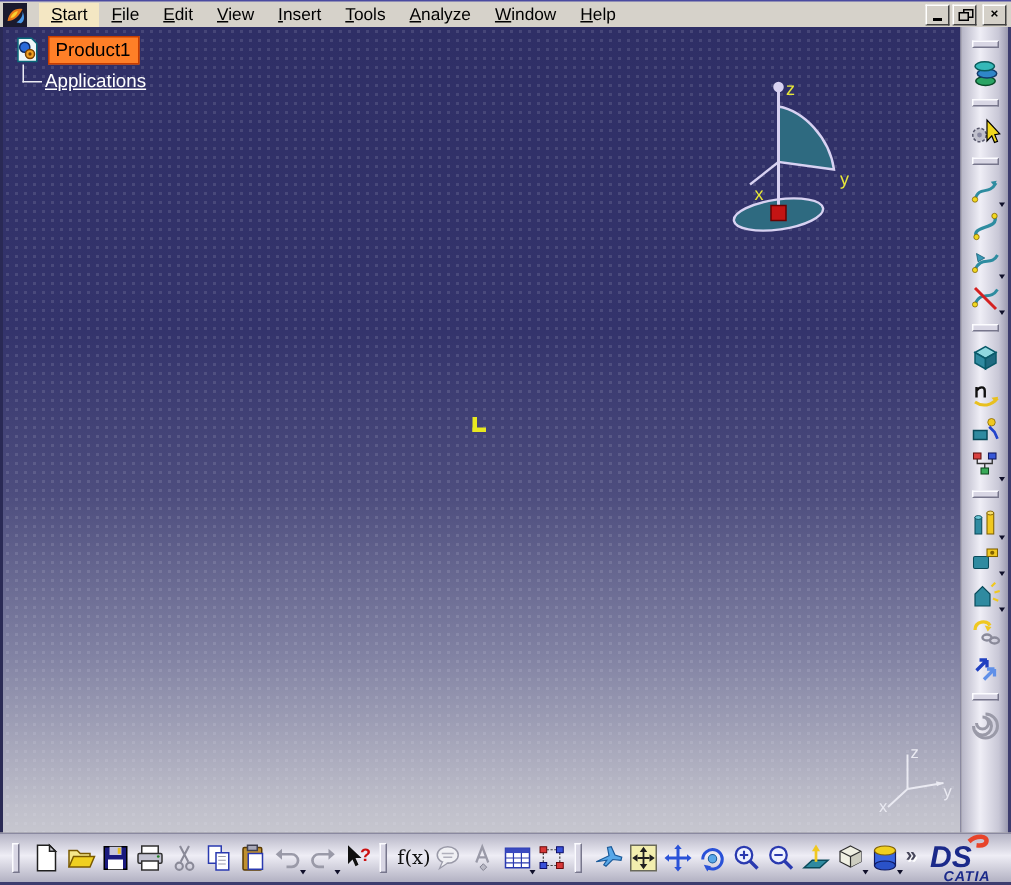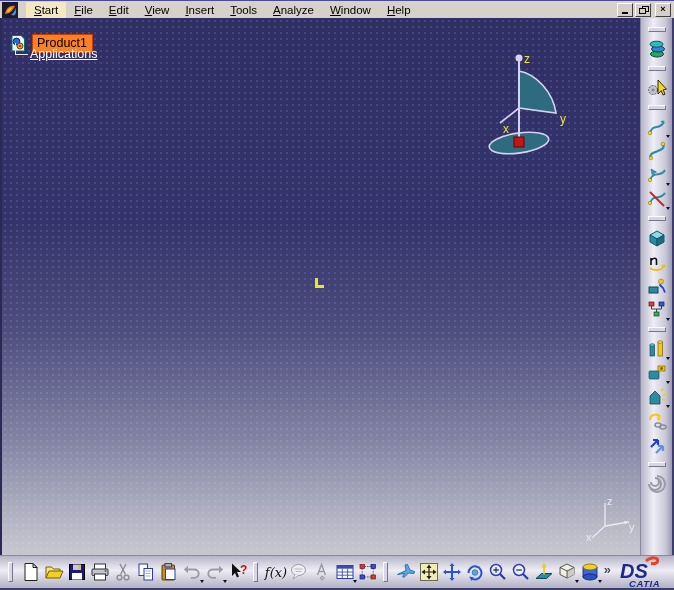--- a/index.html
+++ b/index.html
@@ -21,21 +21,21 @@
   .glyph-restore::before{content:"";position:absolute;left:3px;top:0;width:5px;height:4px;border:1px solid #000;}
   .glyph-restore::after{content:"";position:absolute;left:0;top:2px;width:5px;height:4px;border:1px solid #000;background:#d4d0c8;}
 
   
   .viewport{position:absolute;left:0;top:18px;width:640px;height:537px;box-sizing:border-box;
             border-left:2px solid #2a2a55;overflow:hidden;
             background-image:
               radial-gradient(circle, rgba(235,235,245,0.12) 1px, transparent 1.3px),
               linear-gradient(180deg,#2f2f66 0%,#34346c 38%,#4d4d7e 58%,#8182a3 78%,#c0c0cb 97%,#c6c6cf 100%);
             background-size:6px 6px,100% 100%;}
-  .tree-root{position:absolute;left:7px;top:16px;display:flex;align-items:center;}
+  .tree-root{position:absolute;left:7px;top:6px;display:flex;align-items:center;}
   .root-label{margin-left:4px;background:#ff7f27;border:1px solid #c83c00;color:#000;
               font-size:12.5px;padding:1px 5px 2px 4px;}
   .tree-elbow{position:absolute;left:13px;top:25px;width:12px;height:11px;
               border-left:1px solid #ececf4;border-bottom:1px solid #ececf4;}
   .tree-child{position:absolute;left:28px;top:29px;color:#fff;font-size:12.5px;text-decoration:underline;}
   .marker{position:absolute;left:313px;top:260px;width:6px;height:7px;
           border-left:3px solid #e8e820;border-bottom:3px solid #e8e820;}
   .compass{position:absolute;left:462px;top:28px;}
   .triad{position:absolute;left:583px;top:475px;}
 
@@ -51,21 +51,21 @@
        border-top:1px solid #8a89a0;border-bottom:2px solid #3c3c6e;
        display:flex;align-items:center;padding-left:5px;}
   .bt-handle{width:3px;height:18px;margin:0 7px 0 3px;background:#d8d6e4;flex:0 0 auto;
              border:1px solid;border-color:#fcfcff #77768c #77768c #fcfcff;}
   .tbtn{position:relative;width:24px;height:24px;margin:0;display:flex;align-items:center;
         justify-content:center;flex:0 0 auto;}
   .btbtn{width:22px;height:23px;margin-right:1px;}
   .dd::after{content:"";position:absolute;right:-1px;bottom:1px;width:0;height:0;
              border-left:2.8px solid transparent;border-right:2.8px solid transparent;
              border-top:3.4px solid #10102a;}
-  .fx{font-family:"DejaVu Serif",serif;font-style:italic;font-size:13px;color:#101010;}
+  .fx{font-family:"DejaVu Serif",serif;font-size:13px;color:#101010;}
   .chev{margin-left:auto;font-size:13px;font-weight:bold;color:#46465a;
         text-shadow:1px 1px 0 #ffffff;padding:0 3px 6px 0;}
   .logo{margin:0 4px 0 2px;flex:0 0 auto;}
   svg{display:block;}
 </style>
 </head>
 <body>
 
 <div class="win">
 

